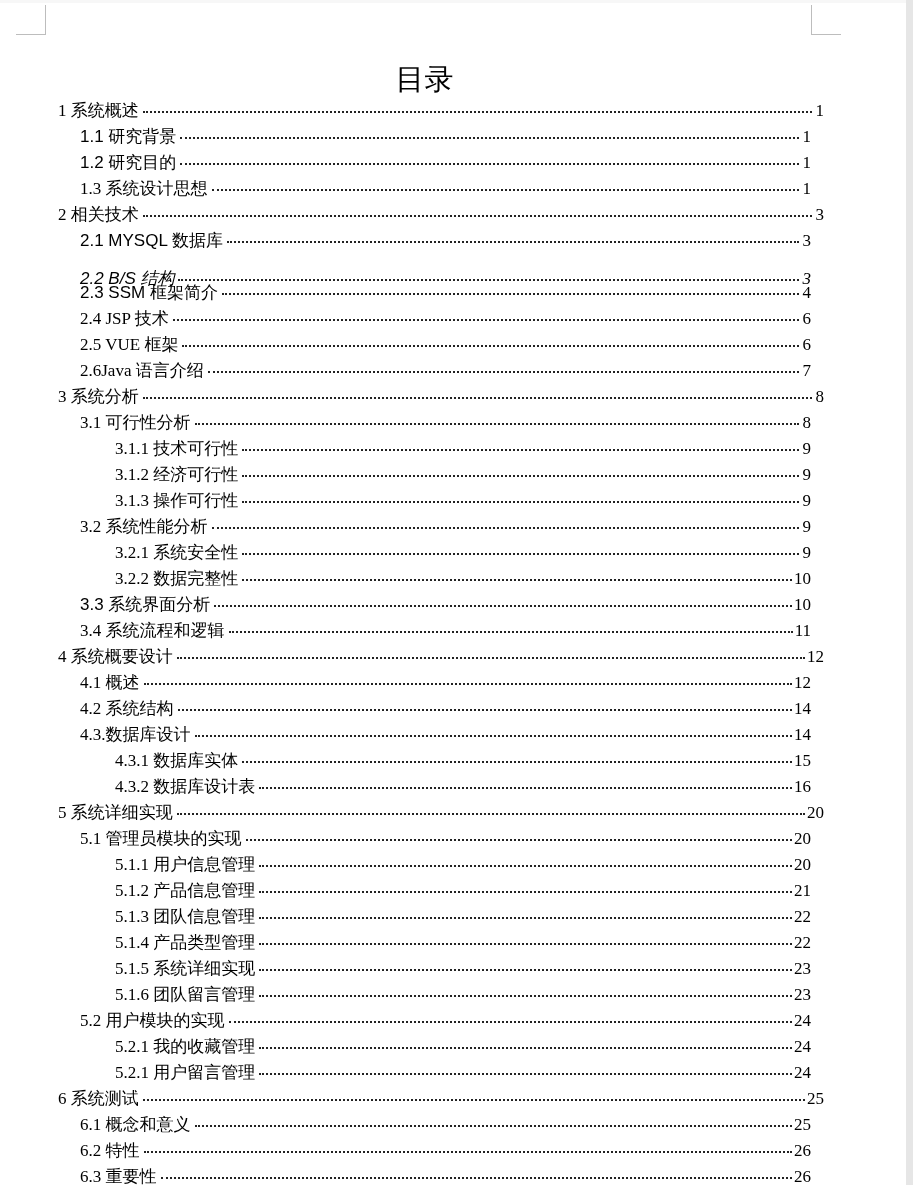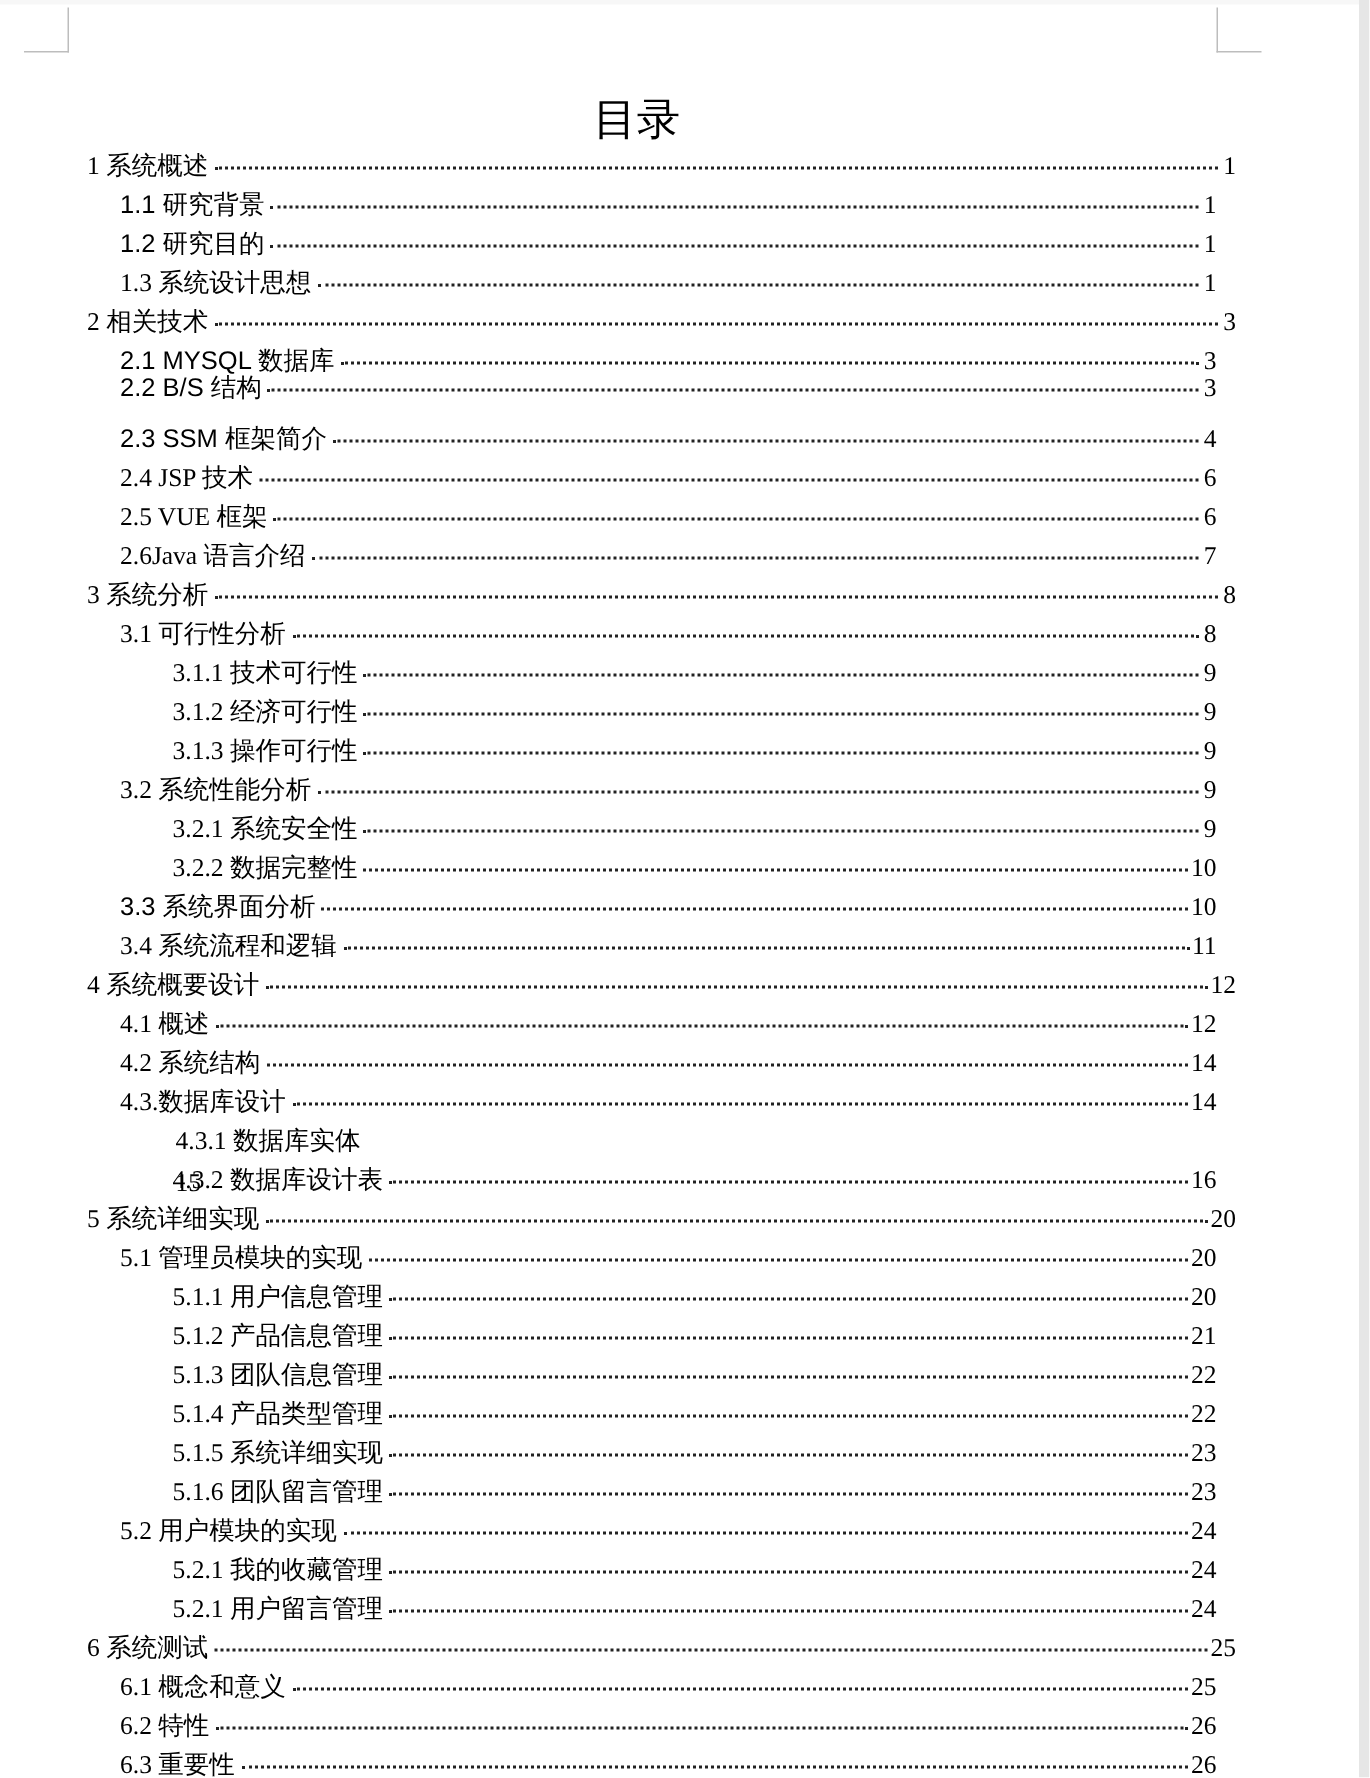--- a/index.html
+++ b/index.html
@@ -68,21 +68,21 @@
     <div class="toc-row lvl1" style="top: 104px;">
       <span class="label">2 相关技术</span>
       <span class="leader"></span>
       <span class="page">3</span>
     </div>
     <div class="toc-row lvl2" style="top: 130px;">
       <span class="label sans">2.1 MYSQL 数据库</span>
       <span class="leader"></span>
       <span class="page">3</span>
     </div>
-    <div class="toc-row lvl2" style="top: 148px;">
+    <div class="toc-row lvl2" style="top: 168px; font-style: italic;">
       <span class="label sans">2.2 B/S 结构</span>
       <span class="leader"></span>
       <span class="page">3</span>
     </div>
     <div class="toc-row lvl2" style="top: 182px;">
       <span class="label sans">2.3 SSM 框架简介</span>
       <span class="leader"></span>
       <span class="page">4</span>
     </div>
     <div class="toc-row lvl2" style="top: 208px;">
@@ -163,21 +163,21 @@
     <div class="toc-row lvl2" style="top: 598px;">
       <span class="label">4.2 系统结构</span>
       <span class="leader"></span>
       <span class="page">14</span>
     </div>
     <div class="toc-row lvl2" style="top: 624px;">
       <span class="label">4.3.数据库设计</span>
       <span class="leader"></span>
       <span class="page">14</span>
     </div>
-    <div class="toc-row lvl3" style="top: 650px; flex-direction: column;">
+    <div class="toc-row lvl3" style="top: 650px;">
       <span class="label">4.3.1 数据库实体</span>
       <span class="leader"></span>
       <span class="page">15</span>
     </div>
     <div class="toc-row lvl3" style="top: 676px;">
       <span class="label">4.3.2 数据库设计表</span>
       <span class="leader"></span>
       <span class="page">16</span>
     </div>
     <div class="toc-row lvl1" style="top: 702px;">

